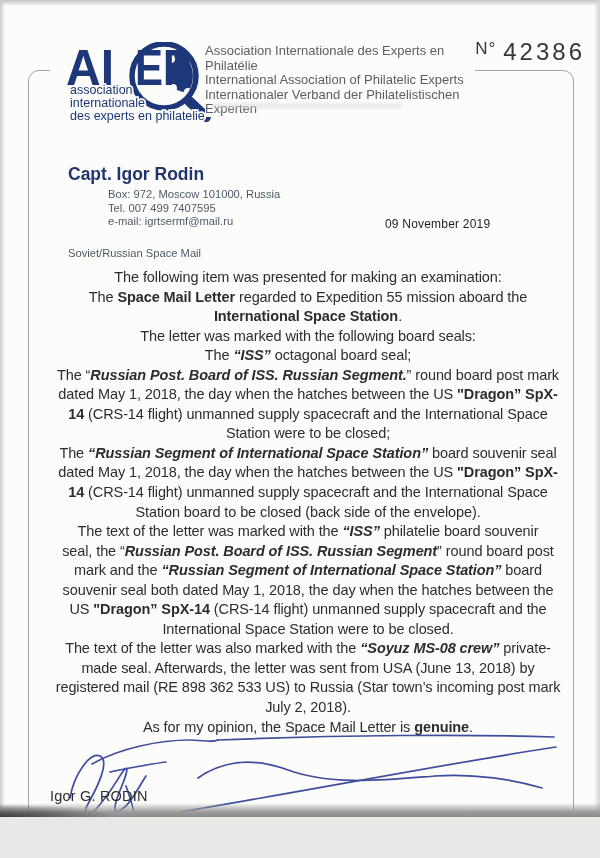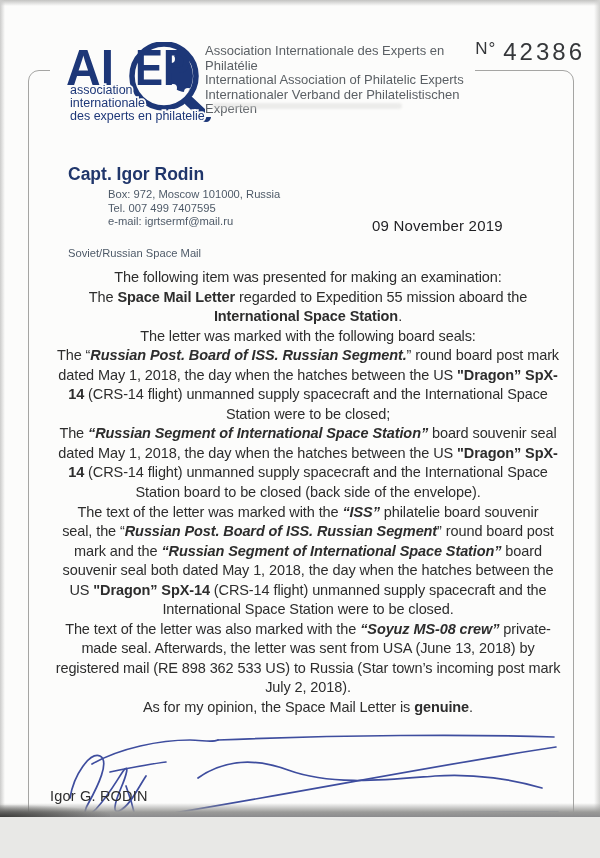--- a/index.html
+++ b/index.html
@@ -36,21 +36,21 @@
   .doc-number{position:absolute;left:440px;top:38px;width:145px;text-align:right;
     color:#35373a;white-space:nowrap;}
   .no-label{font-size:17px;vertical-align:6px;letter-spacing:1px;margin-right:7px;}
   .no-digits{font-size:24px;letter-spacing:3px;font-weight:400;}
   
   .sender{position:absolute;left:68px;top:164px;}
   .sender-name{font-size:17.5px;font-weight:700;color:#20366b;margin-bottom:3px;}
   .sender-line{font-size:11.2px;line-height:13.6px;color:#4e5a68;padding-left:40px;}
   .sender-specialty{position:absolute;left:68px;top:247px;font-size:11.2px;color:#4e5a68;}
   
-  .date{position:absolute;left:372px;top:217px;font-size:15px;color:#1f1f22;letter-spacing:.2px;}
+  .date{position:absolute;left:385px;top:217px;font-size:12px;color:#1f1f22;letter-spacing:.2px;}
   
   .body{position:absolute;left:44px;top:268px;width:528px;
     font-size:14.5px;line-height:19.55px;letter-spacing:-.1px;color:#2d2d2d;text-align:center;}
   .body-line{white-space:nowrap;}
   .body-line span{display:inline;}
   
   .sig-svg{position:absolute;left:40px;top:728px;width:535px;height:110px;}
   .sig-svg path{fill:none;stroke:#3e4d9e;stroke-width:1.7;stroke-linecap:round;}
   .signer{position:absolute;left:50px;top:788px;font-size:14.5px;color:#2c2c2c;letter-spacing:.2px;}
 </style>
@@ -109,20 +109,21 @@
   </div>
   <div class="sender-specialty">Soviet/Russian Space Mail</div>
 
   <div class="date">09 November 2019</div>
 
   <div class="body">
       <div class="body-line"><span>The following item was presented for making an examination:</span></div>
       <div class="body-line"><span>The </span><span style="font-weight: 700;">Space Mail Letter</span><span> regarded to Expedition 55 mission aboard the</span></div>
       <div class="body-line"><span style="font-weight: 700;">International Space Station</span><span>.</span></div>
       <div class="body-line"><span>The letter was marked with the following board seals:</span></div>
+      <div class="body-line"><span>The </span><span style="font-weight: 700; font-style: italic;">“ISS”</span><span> octagonal board seal;</span></div>
       <div class="body-line"><span>The “</span><span style="font-weight: 700; font-style: italic;">Russian Post. Board of ISS. Russian Segment.</span><span>” round board post mark</span></div>
       <div class="body-line"><span>dated May 1, 2018, the day when the hatches between the US </span><span style="font-weight: 700;">"Dragon” SpX-</span></div>
       <div class="body-line"><span style="font-weight: 700;">14</span><span> (CRS-14 flight) unmanned supply spacecraft and the International Space</span></div>
       <div class="body-line"><span>Station were to be closed;</span></div>
       <div class="body-line"><span>The </span><span style="font-weight: 700; font-style: italic;">“Russian Segment of International Space Station”</span><span> board souvenir seal</span></div>
       <div class="body-line"><span>dated May 1, 2018, the day when the hatches between the US </span><span style="font-weight: 700;">"Dragon” SpX-</span></div>
       <div class="body-line"><span style="font-weight: 700;">14</span><span> (CRS-14 flight) unmanned supply spacecraft and the International Space</span></div>
       <div class="body-line"><span>Station board to be closed (back side of the envelope).</span></div>
       <div class="body-line"><span>The text of the letter was marked with the </span><span style="font-weight: 700; font-style: italic;">“ISS”</span><span> philatelie board souvenir</span></div>
       <div class="body-line"><span>seal, the “</span><span style="font-weight: 700; font-style: italic;">Russian Post. Board of ISS. Russian Segment</span><span>” round board post</span></div>

